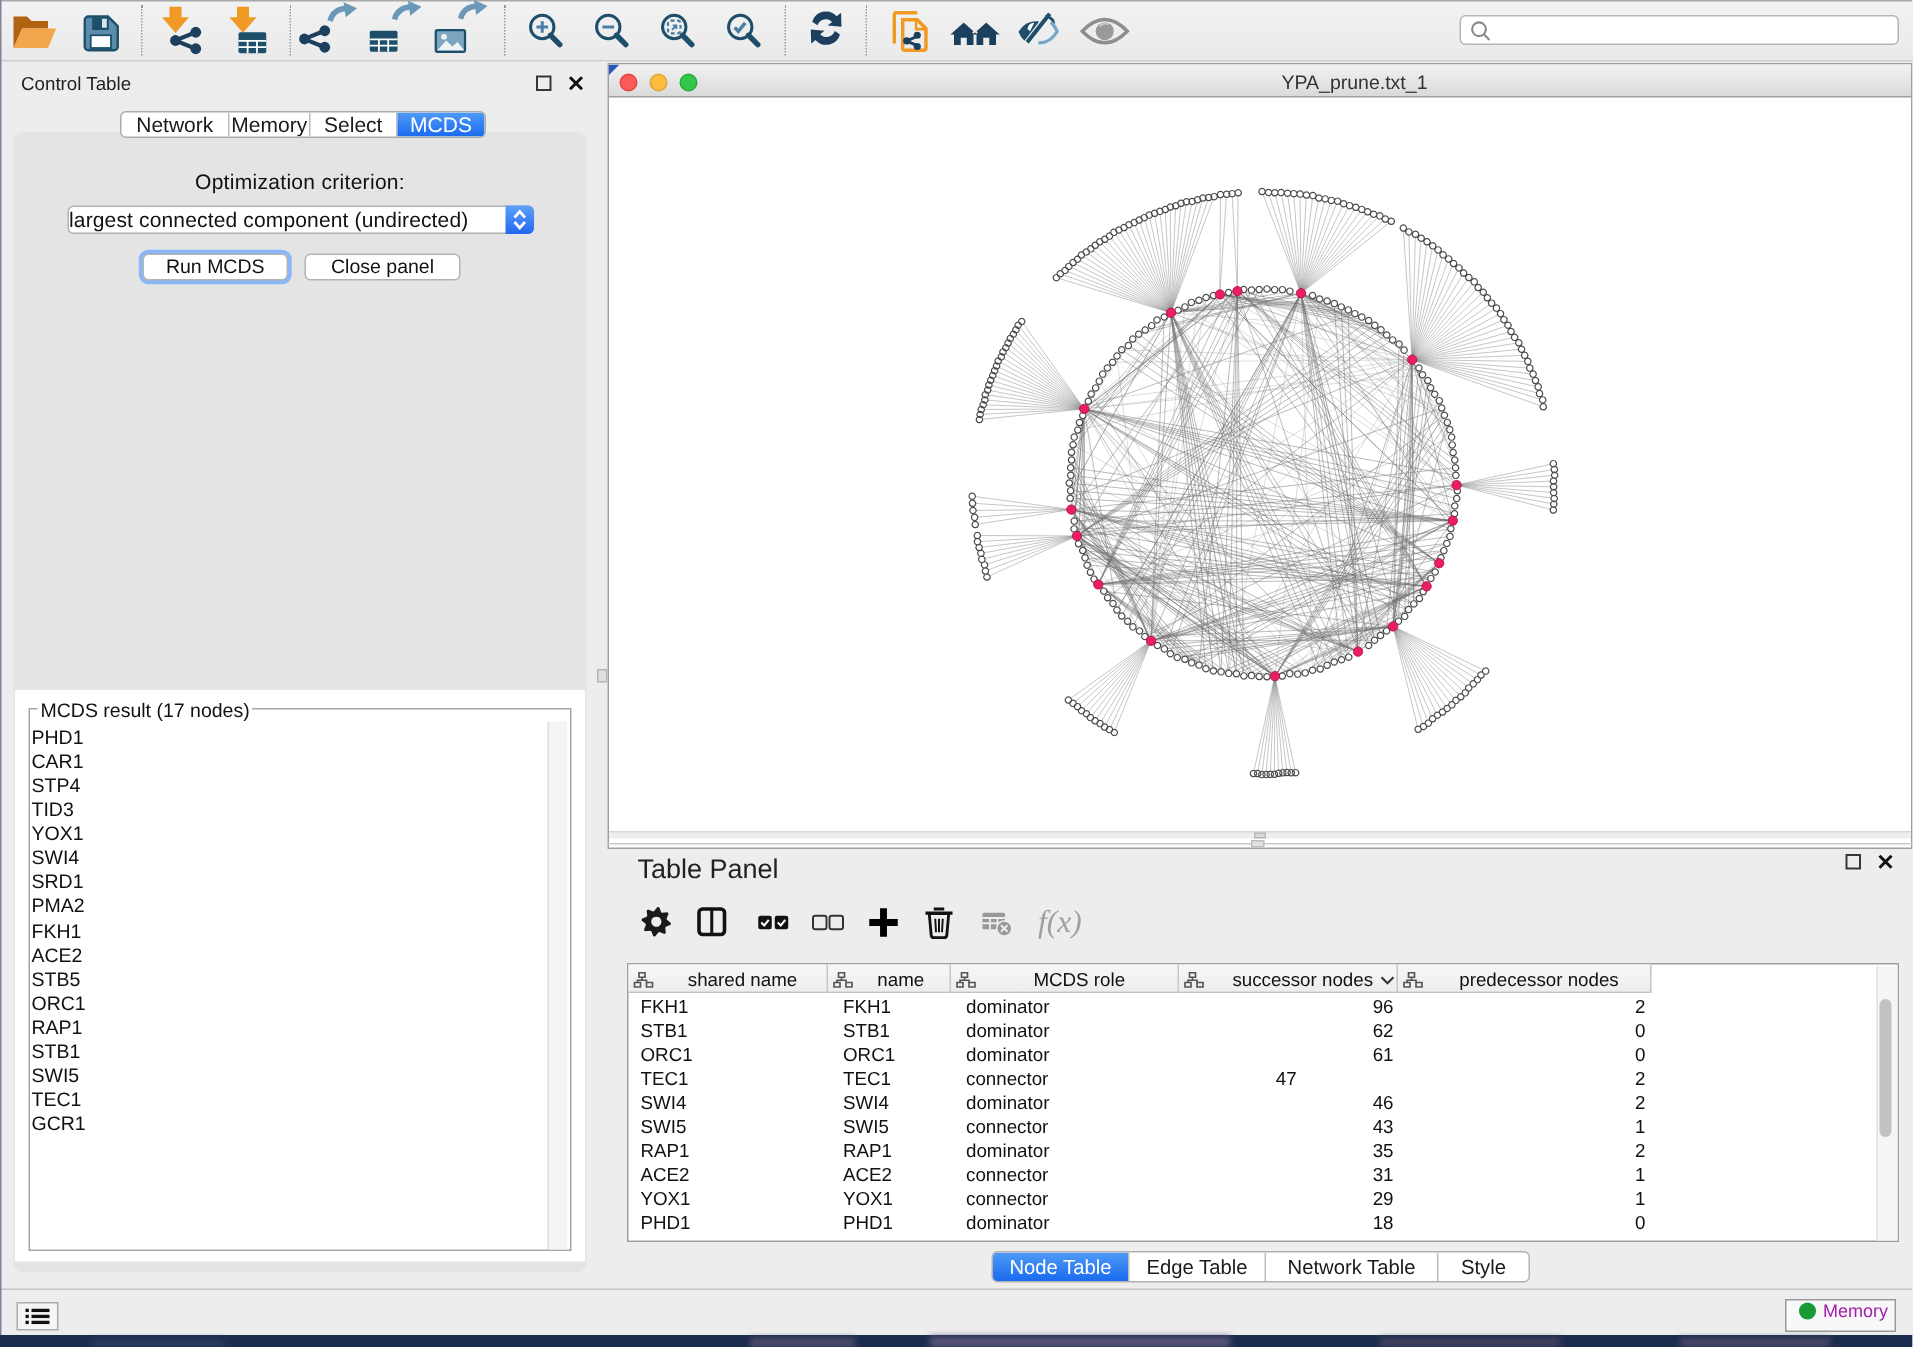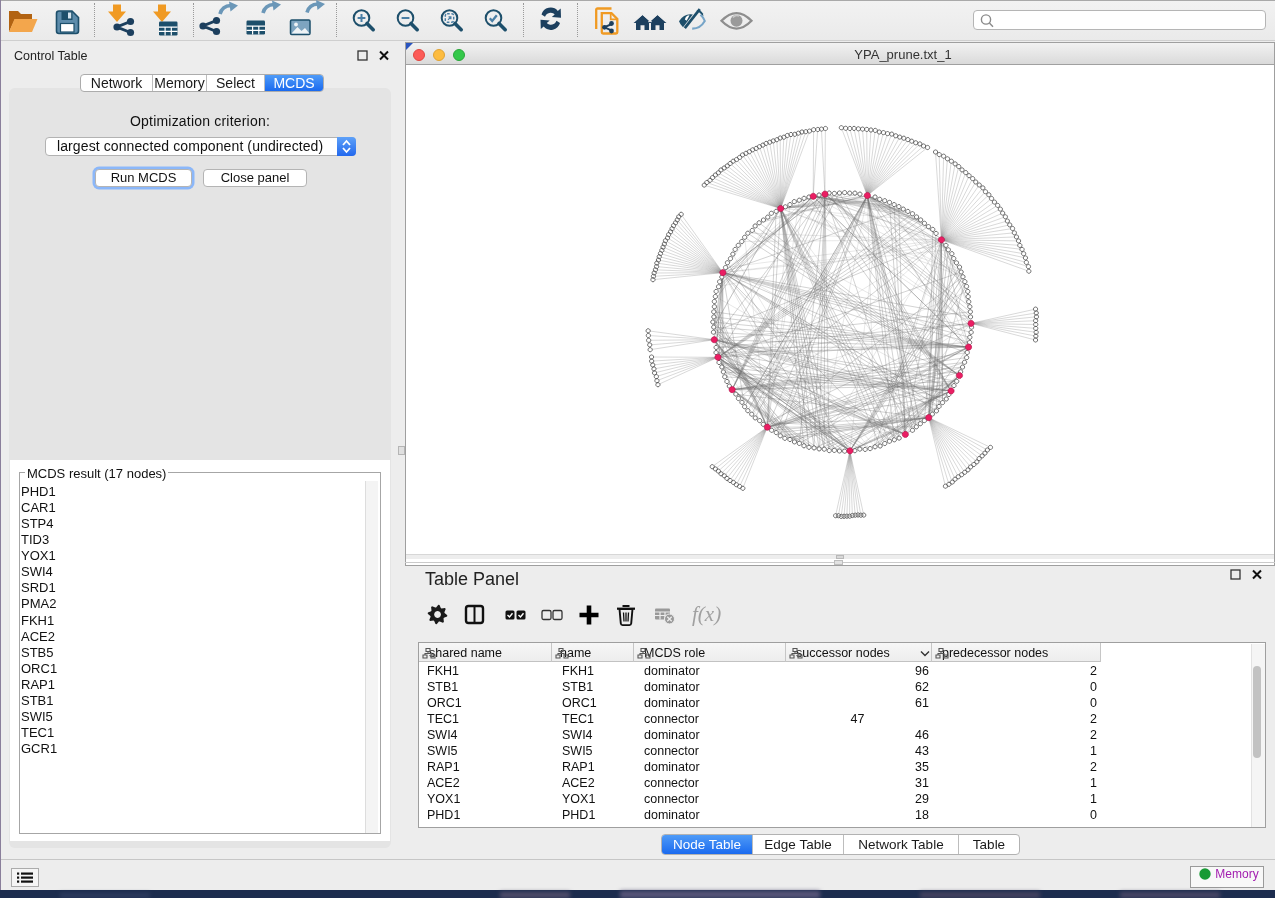--- a/index.html
+++ b/index.html
@@ -8,42 +8,42 @@
 .tsep{position:absolute;top:3px;height:34px;width:0;border-left:1px dotted #9a9a9a}
 #searchbox{left:973px;top:10px;width:293px;height:20px;background:#fff;border:1px solid #b5b5b5;border-radius:4px}
 
 #cp-title{left:14px;top:49px;font-size:12.5px;color:#222}
 #cp-panel{left:9px;top:88px;width:382px;height:760px;background:#e4e4e4;border-radius:6px}
 .tabgroup{position:absolute;display:flex;height:18px;border:1px solid #acacac;border-radius:4px;background:#fff;overflow:hidden;font-size:14px}
 .tabgroup .tab{display:flex;align-items:center;justify-content:center;border-right:1px solid #bdbdbd;color:#1a1a1a}
 .tabgroup .tab:last-child{border-right:none}
 .tabgroup .sel{background:linear-gradient(#4f9bf7,#1a6aef);color:#fff}
 #opt-label{left:0px;top:113px;width:400px;text-align:center;font-size:14px;letter-spacing:0.2px;color:#111}
-#combo{left:45px;top:137px;width:311px;height:19px;background:#fff;border:1px solid #b2b2b2;border-radius:4px;font-size:14px;letter-spacing:0.1px;line-height:17px;padding-left:11px;color:#111}
+#combo{left:45px;top:137px;width:311px;height:19px;background:#fff;border:1px solid #b2b2b2;border-radius:4px;font-size:14px;letter-spacing:0.1px;line-height:17px;color:#111}
 #combo-step{right:-1px;top:-1px;width:19px;height:19px;border-radius:0 4px 4px 0;background:linear-gradient(#5ea1f8,#2268ee)}
 .btn{position:absolute;background:#fff;border:1px solid #b4b4b4;border-radius:4px;font-size:13px;text-align:center;color:#111}
 #runbtn{left:95px;top:169px;width:97px;height:18px;line-height:16px;box-shadow:0 0 0 2.5px #8bb7f9}
 #closebtn{left:203px;top:169px;width:104px;height:18px;line-height:16px}
 #mcds-box{left:10px;top:460px;width:380px;height:381px;background:#fff}
 #fieldset{left:19px;top:472px;width:362px;height:362px;border:1px solid #a6a6a6}
 #fieldset-label{left:25px;top:465.5px;background:#fff;padding:0 2px;font-size:13px;color:#111}
 #mcds-list{left:21px;top:484px;font-size:13px;line-height:16.07px;color:#111}
 #mcds-scroll{left:365px;top:481px;width:13px;height:352px;background:#f4f4f4;border-left:1px solid #ddd}
 
 #netwin{left:405px;top:42px;width:870px;height:524px;border:1px solid #9f9f9f;background:#fff}
 #nettitle{left:0;top:0;width:868px;height:22px;background:linear-gradient(#f2f2f2,#dadada);border-bottom:1px solid #a0a0a0}
 .tl{position:absolute;top:6px;width:12px;height:12px;border-radius:50%}
 #netname{left:0;top:4px;width:868px;text-align:center;font-size:13px;color:#333}
 #netbottom{left:0;top:511px;width:868px;height:5px;background:#ededed;border-top:1px solid #d7d7d7}
 
 #tp-title{left:425px;top:569px;font-size:18px;color:#222}
 #table{left:418px;top:642px;width:848px;height:186px;background:#fff;border:1px solid #9f9f9f}
 #thead{left:0;top:0;width:682px;height:19px;background:linear-gradient(#f7f7f7,#ededed);border-bottom:1px solid #c2c2c2;font-size:12.5px;color:#111}
 .hcell{position:absolute;top:0;height:19px;border-right:1px solid #c6c6c6}
-.hlabel{position:absolute;top:2.5px;width:100%;text-align:left}
+.hlabel{position:absolute;top:2.5px;width:100%;text-align:center}
 .trow{position:absolute;font-size:12.5px;color:#111;height:16.07px;line-height:16.07px}
 .cell{position:absolute;top:0}
 #tscroll{left:832px;top:1px;width:14px;height:183px;background:#f5f5f5;border-left:1px solid #e2e2e2}
 #tthumb{position:absolute;left:1px;top:22px;width:8px;height:92px;background:#c2c2c2;border-radius:4px}
 
 #bottabs{left:661px;top:834px}
 
 #statusline{left:0;top:859px;width:1275px;height:0;border-top:1px solid #c6c6c6}
 #listbtn{left:11px;top:868px;width:28px;height:19px;background:#f5f5f5;border:1px solid #ababab}
 #membtn{left:1190px;top:866px;width:74px;height:22px;background:#f8f8f8;border:1px solid #9a9a9a;font-size:12px;color:#a21caf}
@@ -338,21 +338,21 @@
       <span class="cell" style="left:513px;width:165px;text-align:right">0</span>
     </div>
 <div class="abs" id="tscroll">
       <div id="tthumb"></div>
     </div>
 </div>
 <div class="tabgroup" id="bottabs" style="height:21px;font-size:13.5px;border-color:#b2b2b2">
 <div class="tab sel" style="width:91px">Node Table</div>
 <div class="tab" style="width:91px">Edge Table</div>
 <div class="tab" style="width:115px">Network Table</div>
-<div class="tab" style="width:60px">Table</div>
+<div class="tab" style="width:60px">Style</div>
 </div>
 
 <div class="abs" id="statusline"></div>
 <div class="abs" id="listbtn"><svg width="26" height="17">
 <g fill="#111">
         <rect x="5" y="3.5" width="2.2" height="2.2"></rect>
         <rect x="5" y="7.5" width="2.2" height="2.2"></rect>
         <rect x="5" y="11.5" width="2.2" height="2.2"></rect>
 <rect x="9" y="3.5" width="12" height="2.2"></rect>
         <rect x="9" y="7.5" width="12" height="2.2"></rect>

